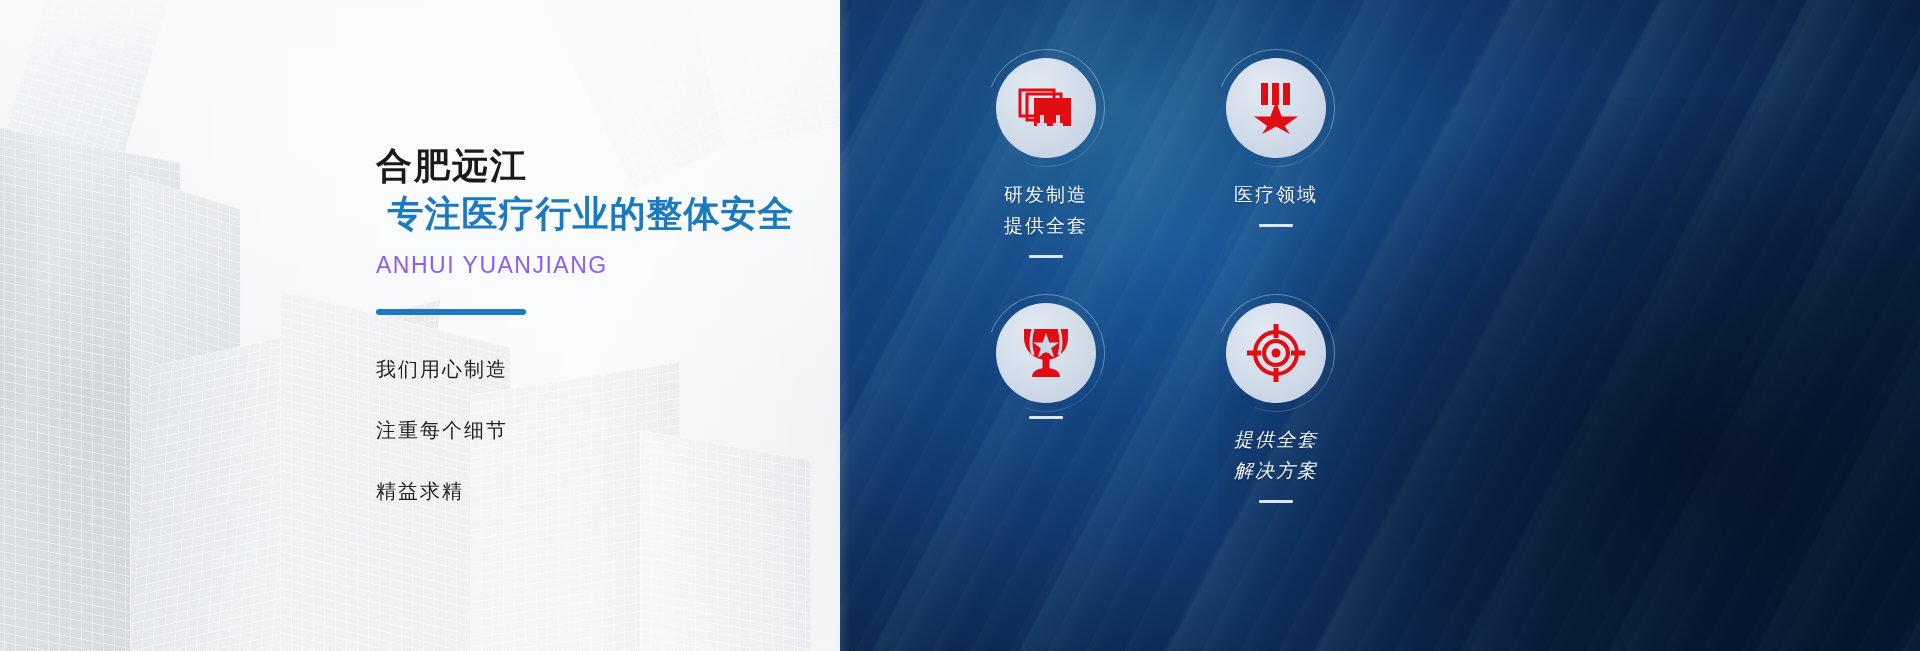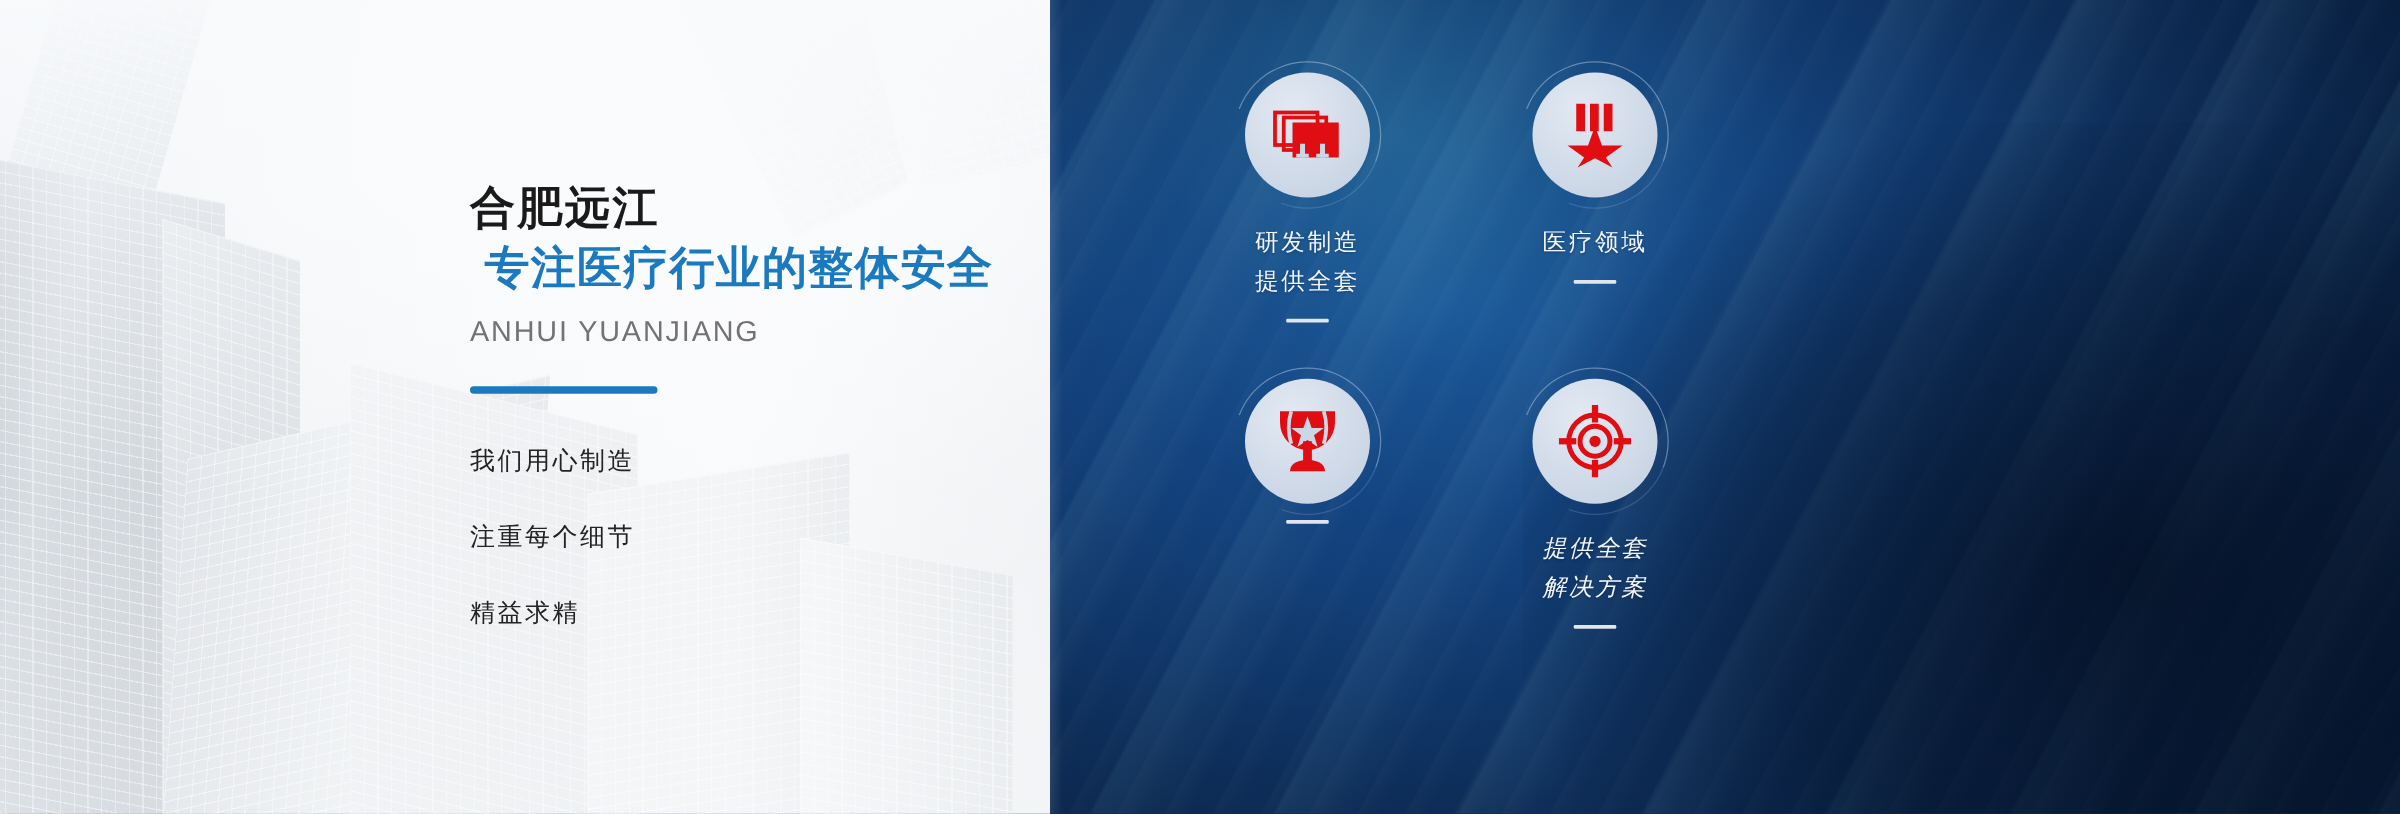--- a/index.html
+++ b/index.html
@@ -98,21 +98,21 @@
     font-size:36px; font-weight:bold; color:#1a1a1a;
     letter-spacing:2px; line-height:1.2;
   }
   .subtitle-cn {
     font-size:36px; font-weight:bold; color:#1b7abf;
     letter-spacing:1px; line-height:1.25; margin-top:4px;
     white-space:nowrap;
     text-align:center;
   }
   .title-en {
-    font-size:23px; color:#737373; letter-spacing:1.5px;
+    font-size:23px; color:#8b5cf6; letter-spacing:1.5px;
     margin-top:16px; font-weight:400;
   }
   .accent-line {
     width:150px; height:6px; border-radius:3px;
     background:#1b7abf; margin-top:30px;
   }
   .slogan { margin-top:44px; }
   .slogan-line {
     font-size:20px; color:#232323; letter-spacing:2px;
     line-height:1; margin-bottom:41px;

